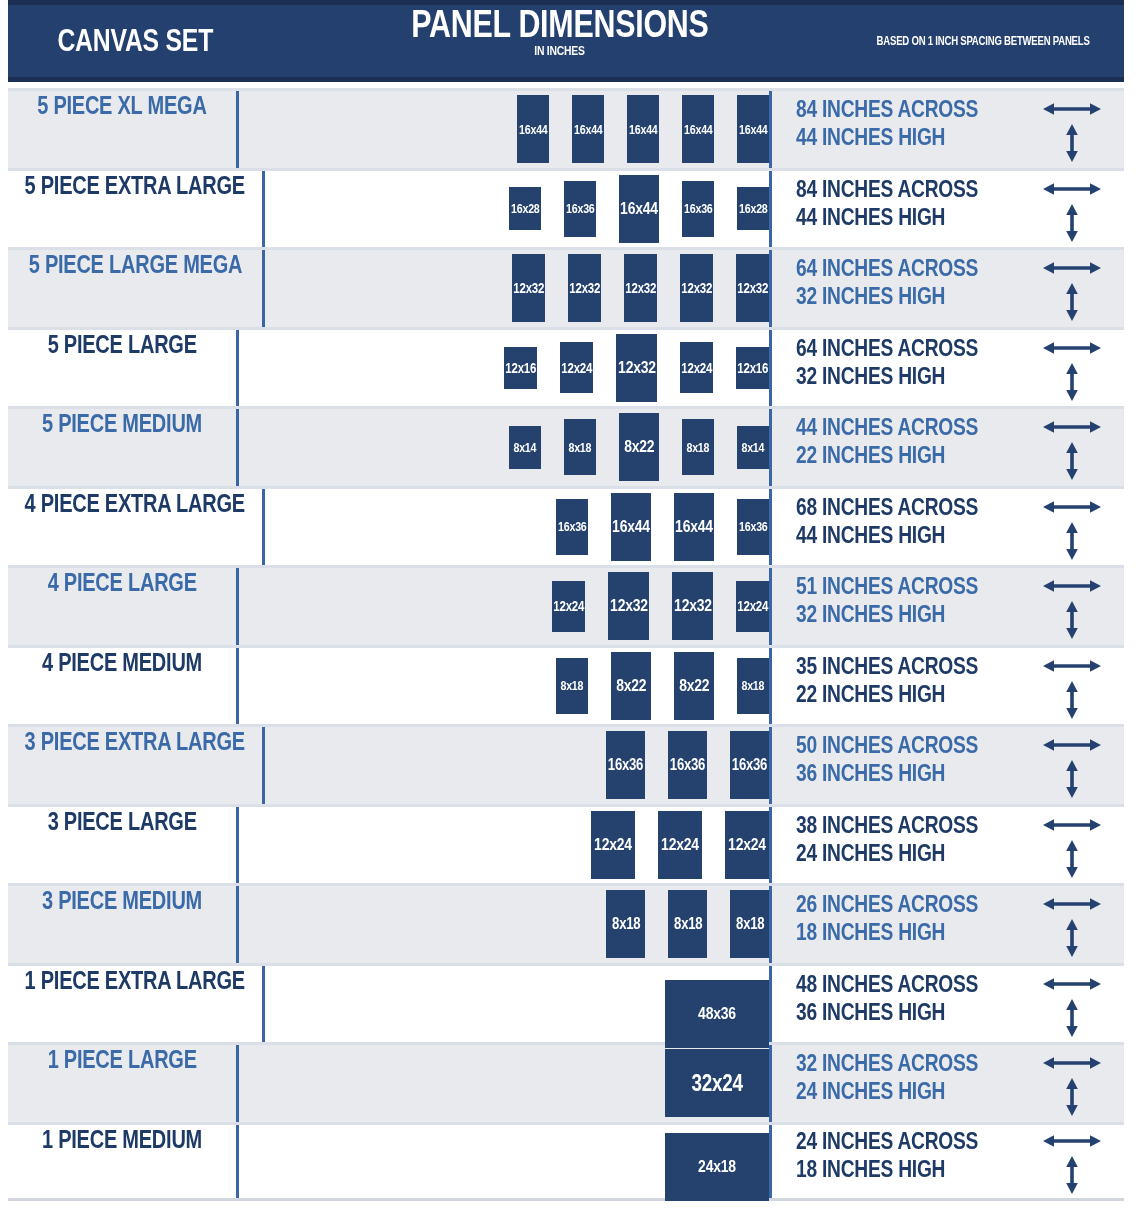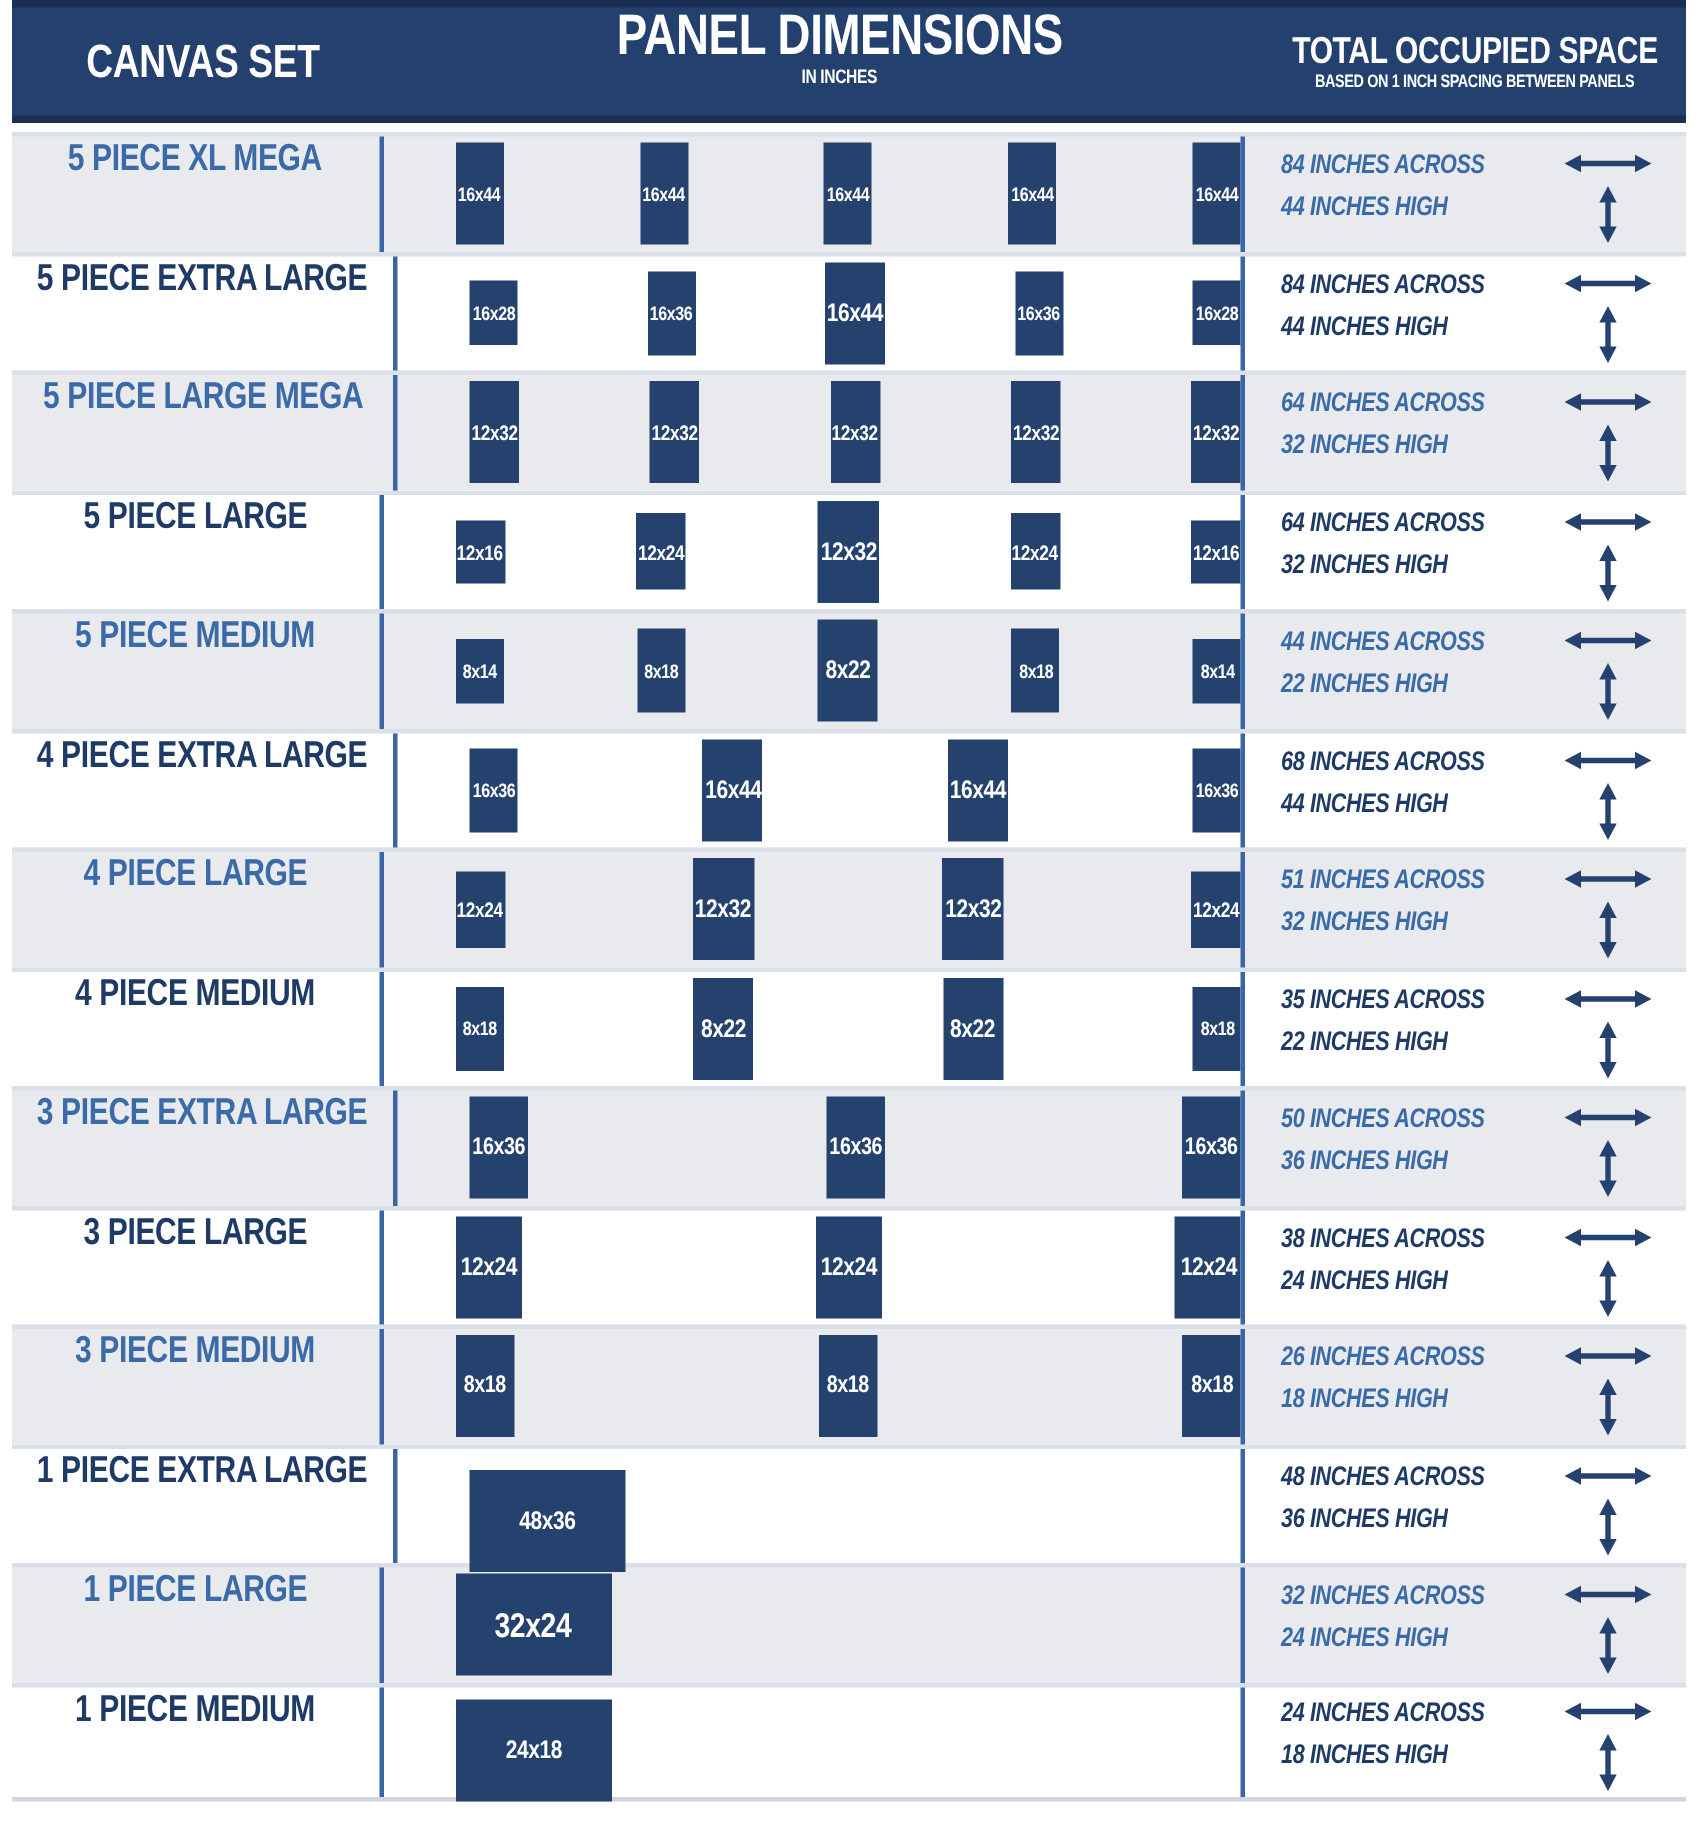--- a/index.html
+++ b/index.html
@@ -35,25 +35,25 @@
 
   
   .row{height:79.5px;display:flex;border-top:3px solid var(--row-border);}
   .row:last-child{border-bottom:3px solid #d0d5de;}
   .row.shade-gray{background:var(--row-gray);}
   .row.shade-white{background:var(--row-white);}
   .row.shade-gray .row-text{color:var(--steel);}
   .row.shade-white .row-text{color:var(--ink);}
 
   .c-label{width:254px;display:flex;align-items:flex-start;justify-content:center;font-size:25px;}
-  .c-panels{width:595px;border-left:3px solid var(--line-blue);display:flex;align-items:center;justify-content:space-between;gap:12px;padding-left:48px;}
+  .c-panels{width:595px;border-left:3px solid var(--line-blue);display:flex;align-items:center;justify-content:flex-end;gap:23px;}
   .c-info{
     flex:1;border-left:3px solid var(--line-blue);
     display:grid;grid-template-columns:1fr 96px;align-content:center;row-gap:2px;
-    padding:0 4px 0 24px;font-size:18px;line-height:26px;font-style:italic;
+    padding:0 4px 0 24px;font-size:24px;line-height:26px;
   }
   .a-cell{display:flex;align-items:center;justify-content:center;}
   .panel{
     background:var(--panel);color:#ffffff;display:flex;align-items:center;justify-content:center;
     flex:none;
   }
   .panel .cx{transform:scaleX(0.82);}
 </style>
 </head>
 <body>
@@ -61,21 +61,20 @@
 <div class="sheet">
   <div class="hdr">
     <div class="h-col1">
       <span class="cx">CANVAS SET</span>
     </div>
     <div class="h-col2">
       <span class="big"><span class="cx">PANEL DIMENSIONS</span></span>
       <span class="sub"><span class="cx">IN INCHES</span></span>
     </div>
     <div class="h-col3">
-      <span class="big"><span class="cx">TOTAL OCCUPIED SPACE</span></span>
       <span class="sub"><span class="cx">BASED ON 1 INCH SPACING BETWEEN PANELS</span></span>
     </div>
   </div>
   <div id="rows">
   <div class="row shade-gray">
     <div class="c-label">
       <span class="row-text cx row-label">5 PIECE XL MEGA</span>
     </div>
     <div class="c-panels panel-area">
           <div class="panel" style="width: 32px; height: 68px; font-size: 13px;">

